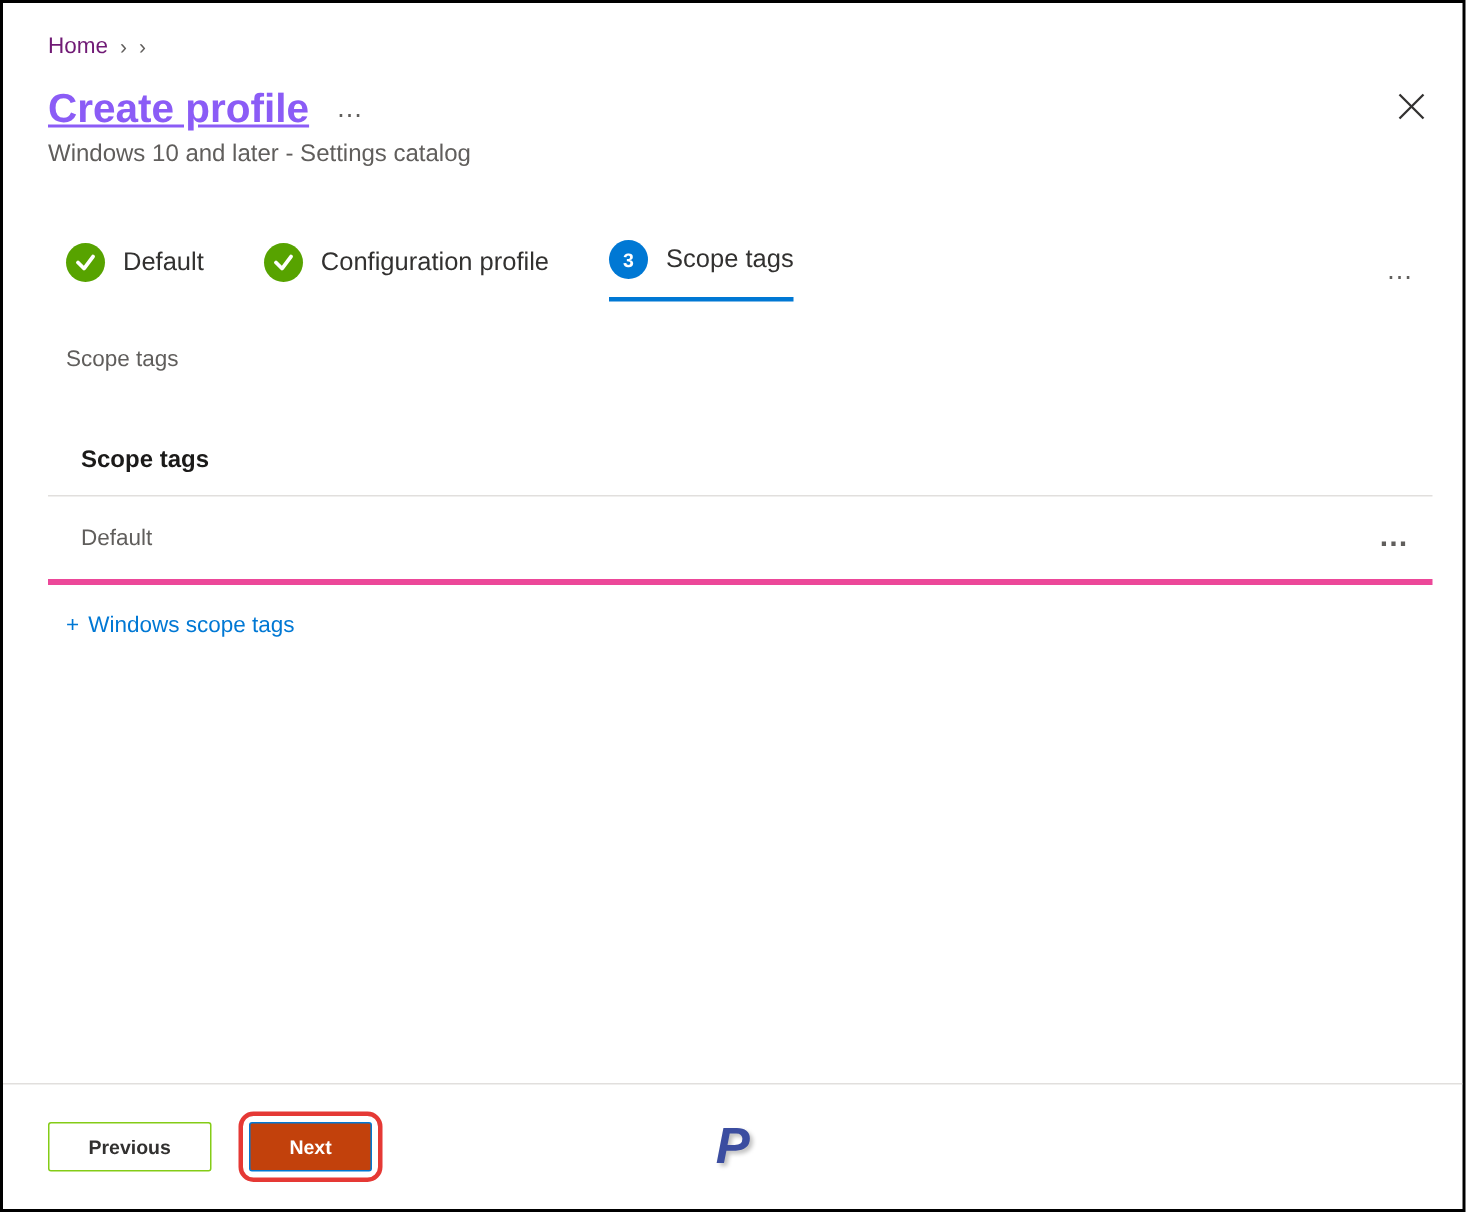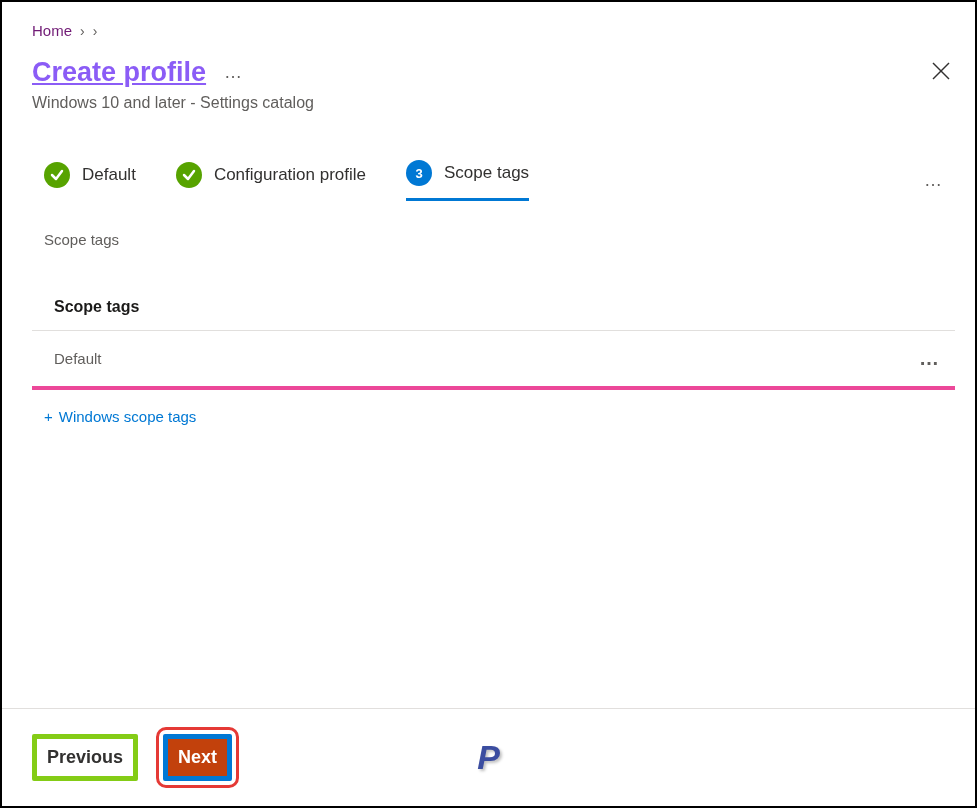--- a/index.html
+++ b/index.html
@@ -159,26 +159,26 @@
     }
     .footer {
       border-top: 1px solid #e1dfdd;
       padding: 18px 30px;
       display: flex;
       align-items: center;
       gap: 18px;
       position: relative;
     }
     .btn {
-      padding: 8px 10px;
-      font-size: 18px;
+      padding: 8px 26px;
+      font-size: 13px;
       font-weight: 600;
       border-radius: 2px;
       cursor: pointer;
-      border: 5px solid #84cc16;
+      border: 1px solid #84cc16;
       background: #fff;
       color: #323130;
     }
     .btn-primary {
       background: #c2410c;
       border-color: #0078d4;
       color: #fff;
     }
     .highlight-box {
       border: 3px solid #e53935;

